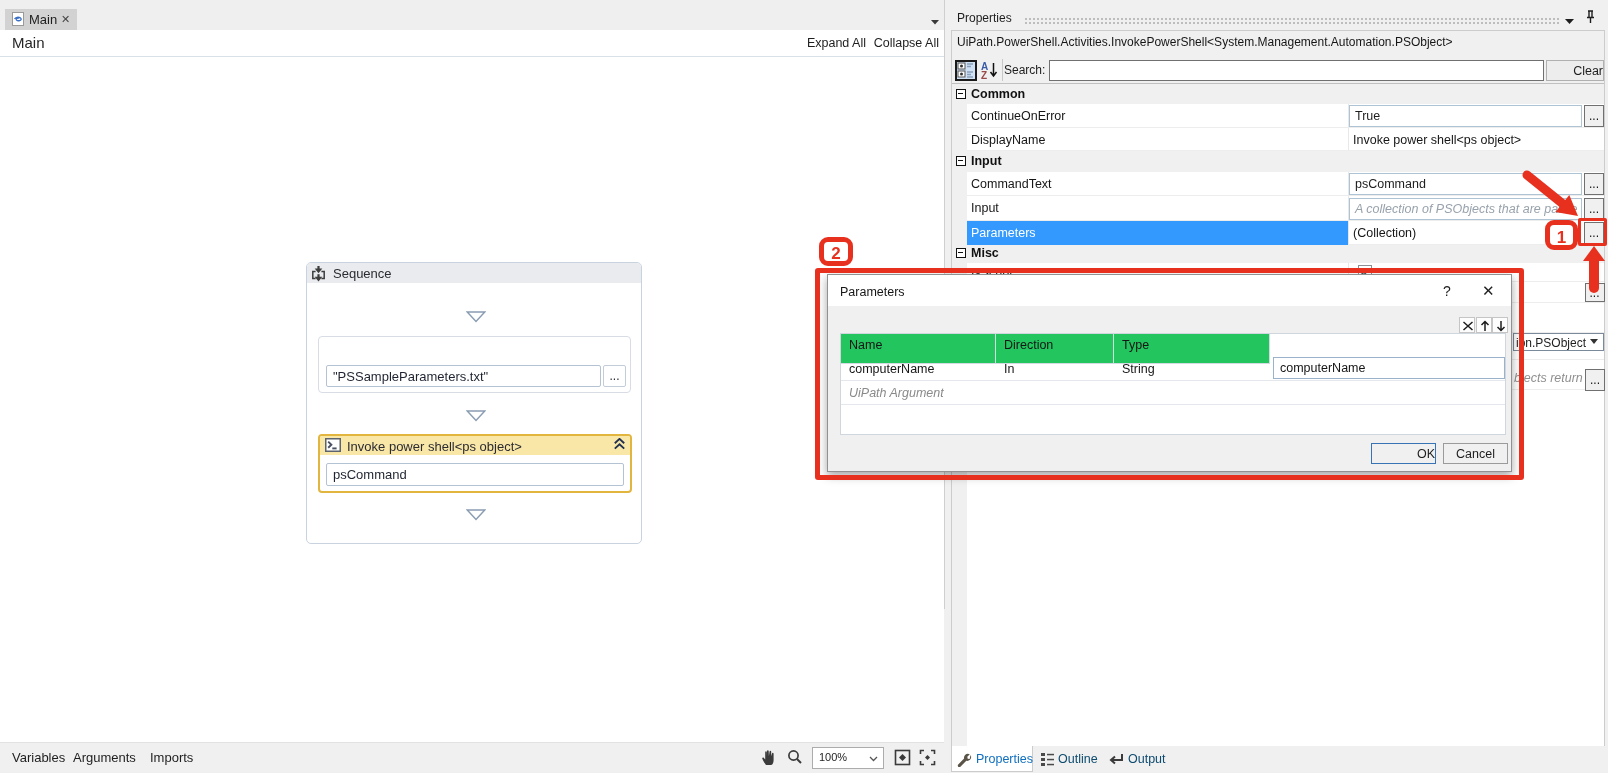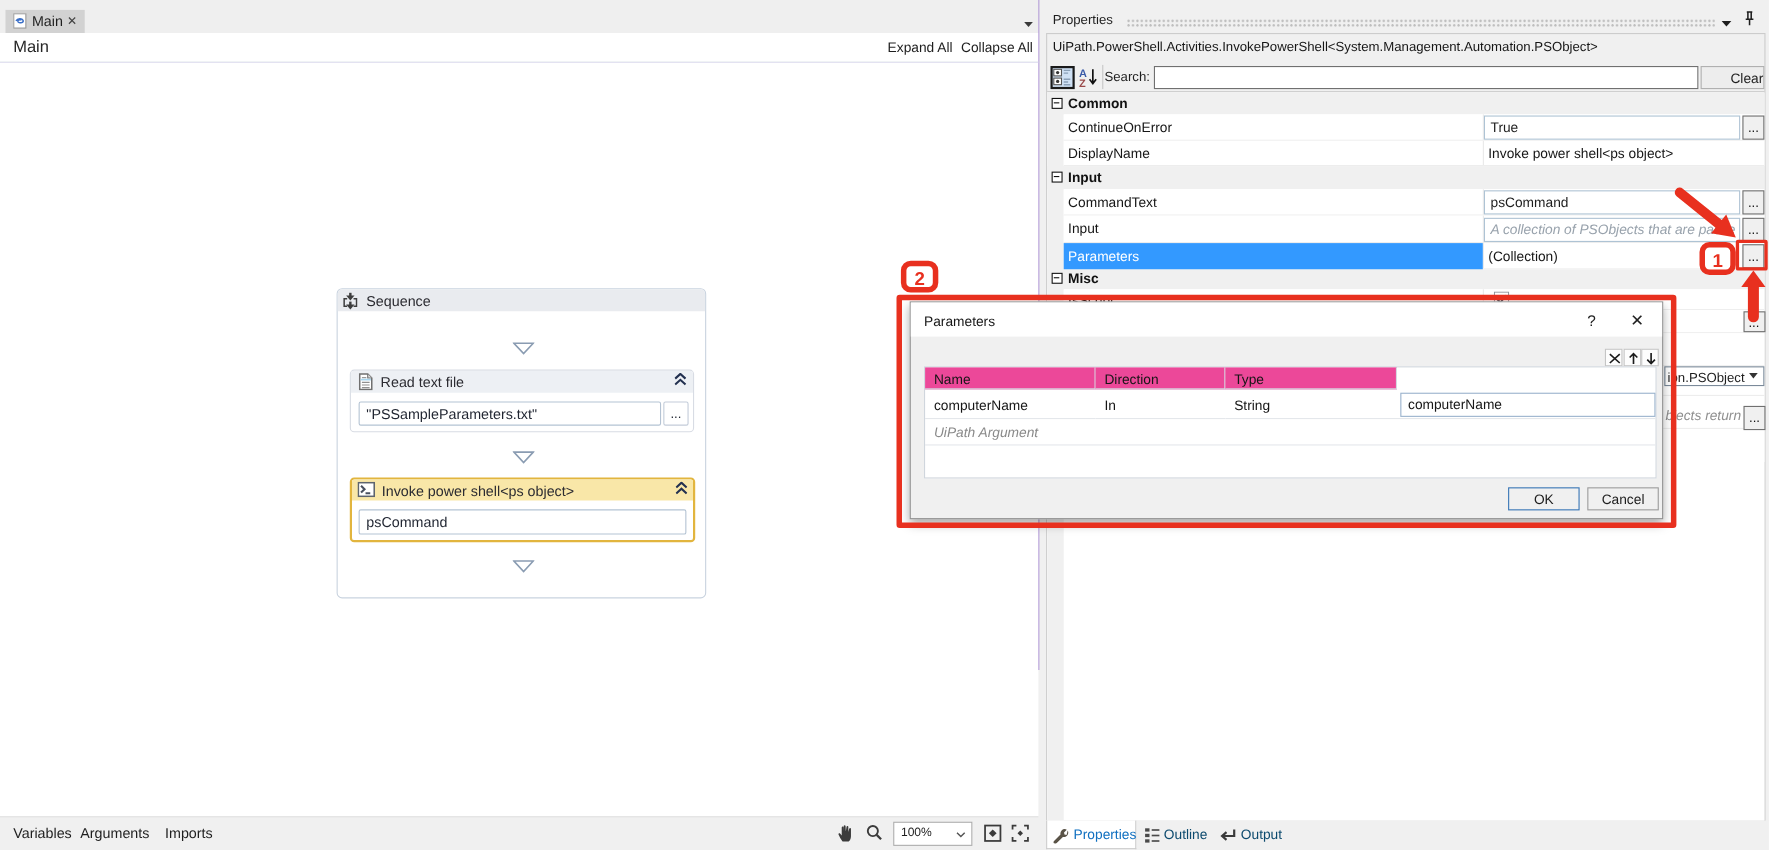--- a/index.html
+++ b/index.html
@@ -79,26 +79,26 @@
 #ptabs .lbl { font-size:12.5px; color:#0c4a6e; position:absolute; top:6px; }
 
 
 #dlg { position:absolute; left:827px; top:274px; width:685px; height:198px; background:#f0f0f0; border:1px solid #919191; box-shadow:0 4px 9px rgba(0,0,0,0.35); }
 #dlg .titlebar { position:absolute; left:0; top:0; width:100%; height:31px; background:#fff; }
 #dlg .titlebar .t { position:absolute; left:12px; top:10px; font-size:12.5px; color:#161616; }
 #dlg .titlebar .help { position:absolute; left:615px; top:8px; font-size:14px; color:#222; }
 #dlg .titlebar .cls { position:absolute; left:654px; top:7px; font-size:15px; color:#222; }
 .dtb { position:absolute; width:16px; height:16px; background:#fdfdfd; border:1px solid #c5c5c5; }
 #dtable { position:absolute; left:12px; top:58px; width:666px; height:102px; background:#fff; border:1px solid #d0d6dd; }
-.dth { position:absolute; top:0; height:20px; border-right:1px solid #d5dae2; border-bottom:1px solid #d5dae2; background:#ec4899; }
+.dth { position:absolute; top:0; height:30px; border-right:1px solid #d5dae2; border-bottom:1px solid #d5dae2; background:#22c55e; }
 .dth span { position:absolute; left:8px; top:4px; font-size:12.5px; color:#161616; }
 .dtd { position:absolute; top:23px; height:24px; border-bottom:1px solid #e4e7eb; }
 .dtd span { position:absolute; left:8px; top:5px; font-size:12.5px; color:#161616; }
 #dcreate { position:absolute; left:8px; top:52px; font-size:12.5px; font-style:italic; color:#8a8a8a; }
-#dok { position:absolute; left:543px; top:168px; width:65px; height:21px; background:#f0f0f0; border:1px solid #3674b5; text-align:center; font-size:12.5px; padding-top:3px; }
+#dok { position:absolute; left:543px; top:168px; width:65px; height:21px; background:#f0f0f0; border:1px solid #3674b5; text-align:right; font-size:12.5px; padding-top:3px; }
 #dcancel { position:absolute; left:615px; top:168px; width:65px; height:21px; background:#f0f0f0; border:1px solid #9b9b9b; text-align:center; font-size:12.5px; padding-top:3px; }
 
 
 .redbox { position:absolute; border:5px solid #e8301f; border-radius:4px; }
 .badge { position:absolute; background:#fff; border:5px solid #e8301f; border-radius:9px; color:#e8301f; font-weight:bold; text-align:center; }
 </style>
 </head>
 <body>
 
 <div id="designer">
@@ -136,33 +136,20 @@
               </g>
             </svg></span>
         <span class="t">Sequence</span>
       </div>
 
       <svg class="tri" style="left:159px; top:48px;" width="20" height="12">
           <path d="M1.2 1 L18.8 1 L10 10.5 Z" fill="#fff" stroke="#8a9cb2" stroke-width="1.5"></path>
         </svg>
 
       <div class="activity readfile">
-        <div class="act-head">
-          <span style="position:absolute;left:7px;top:2px;"><svg width="13" height="16">
-                <path d="M1 1 H8.3 L12 4.7 V15 H1 Z" fill="#fff" stroke="#707070" stroke-width="1.4"></path>
-                <path d="M8.3 1 V4.7 H12" fill="#e0e0e0" stroke="#707070" stroke-width="1"></path>
-                <path d="M3 4.3 H7" stroke="#9a9a9a" stroke-width="1.1"></path>
-                <path d="M1.8 6.1 H11.2" stroke="#a9d5ee" stroke-width="1.7"></path>
-                <path d="M3 8.7 H10 M3 11 H10 M3 13.3 H10" stroke="#8f8f8f" stroke-width="1.1"></path>
-              </svg></span>
-          <span class="t">Read text file</span>
-          <span style="position:absolute;right:6px;top:2px;"><svg width="11" height="12">
-                <path d="M0.8 5.2 L5.5 0.9 L10.2 5.2 M0.8 10.6 L5.5 6.3 L10.2 10.6" stroke="#233150" stroke-width="1.9" fill="none"></path>
-              </svg></span>
-        </div>
         <div class="tbox" style="left:7px; top:28px; width:275px; height:22px;">
             <span>"PSSampleParameters.txt"</span>
           </div>
         <div class="dotbtn" style="left:284px; top:28px; width:23px; height:22px; font-size:12px; padding-top:3px;">...</div>
       </div>
 
       <svg class="tri" style="left:159px; top:147px;" width="20" height="12">
           <path d="M1.2 1 L18.8 1 L10 10.5 Z" fill="#fff" stroke="#8a9cb2" stroke-width="1.5"></path>
         </svg>
 

